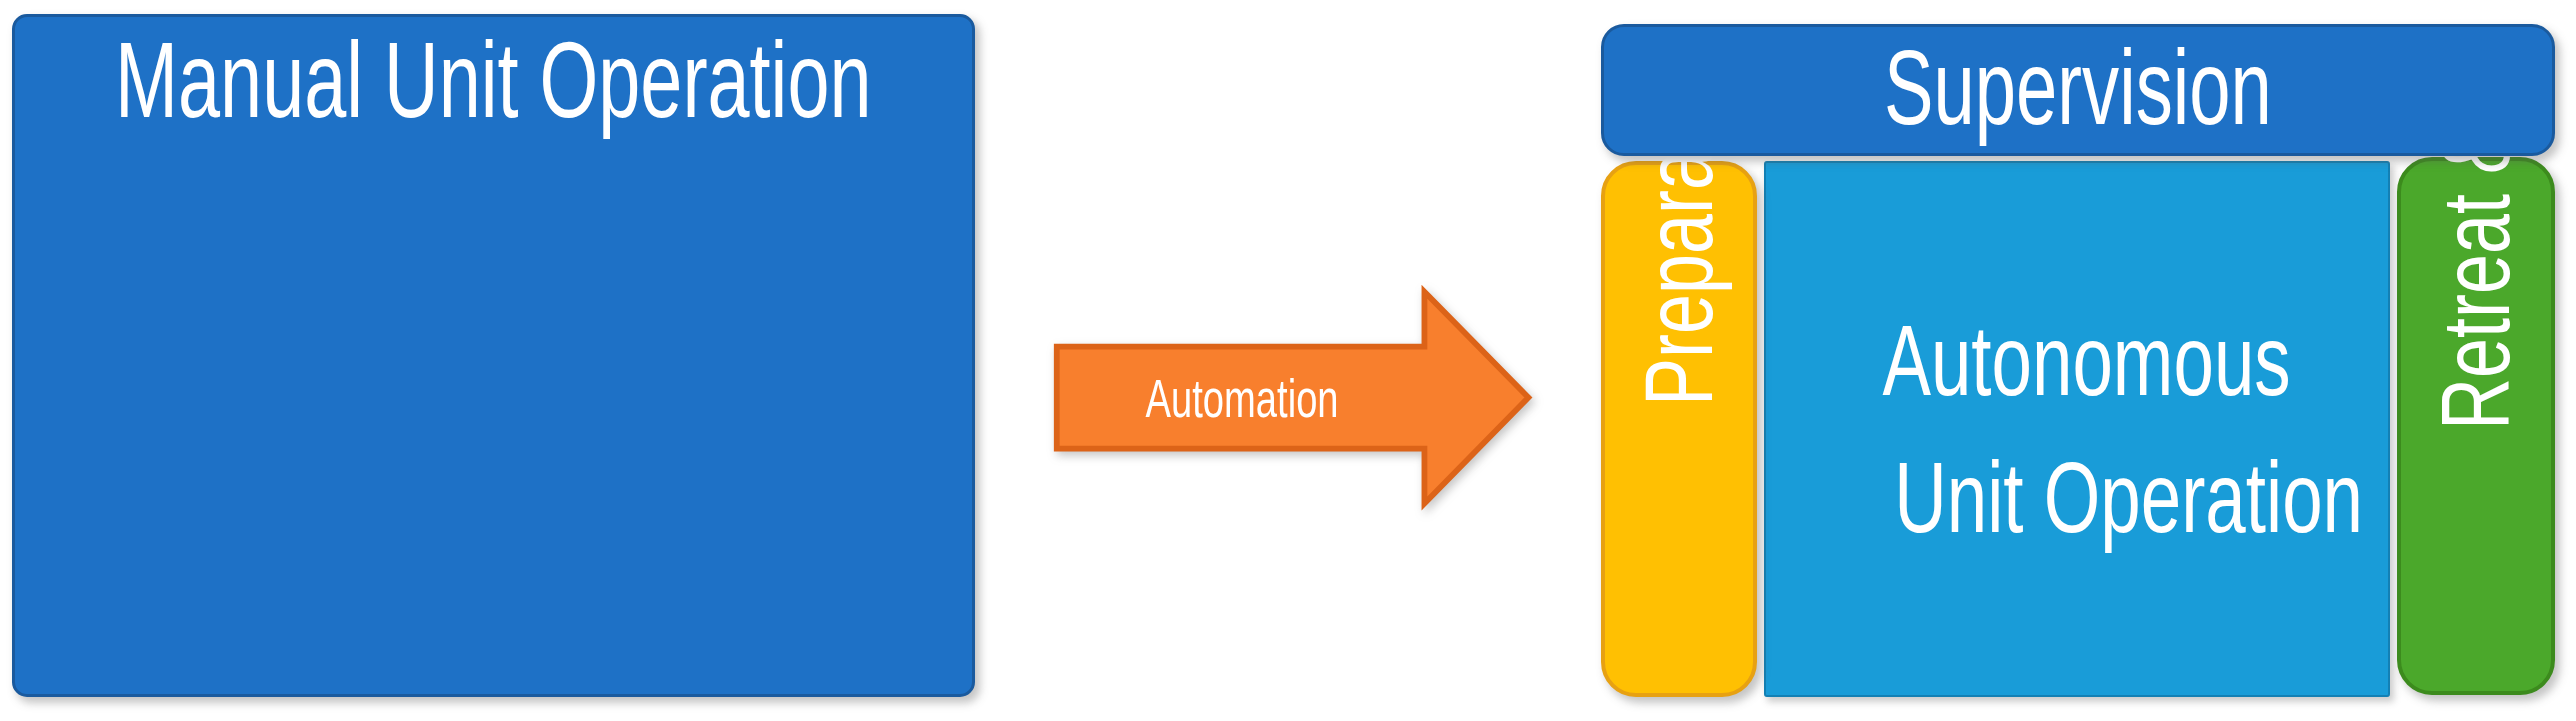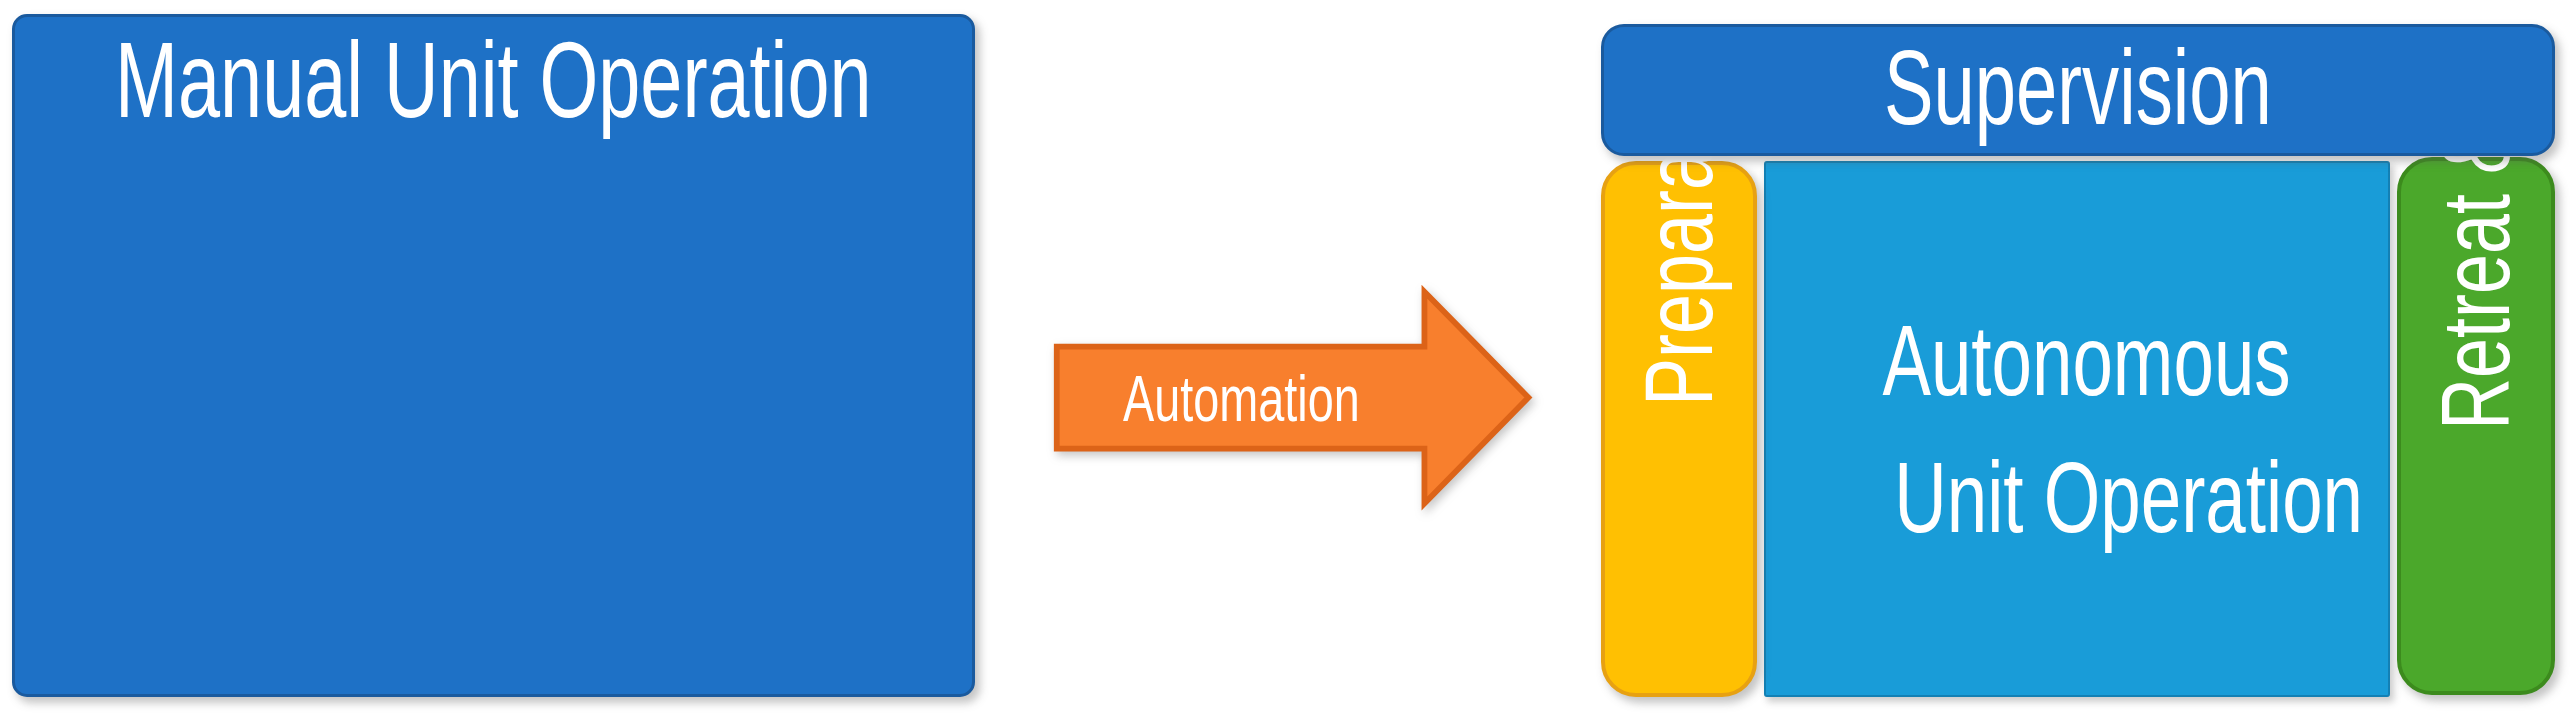--- a/index.html
+++ b/index.html
@@ -53,21 +53,21 @@
     stroke: var(--orange-border, #dc6318);
     stroke-width: 6;
     stroke-linejoin: miter;
   }
   .arrow-label {
     position: absolute;
     left: 7.7px; top: 63px;
     width: 370px; height: 102px;
     display: flex; align-items: center; justify-content: center;
     color: var(--text-white, #fff);
-    font-size: 65px;
+    font-size: 53px;
   }
   .arrow-label span { transform: scaleX(0.72); white-space: nowrap; }
 
   
   .supervision-bar {
     left: 1601px; top: 24px;
     width: 954px; height: 132px;
     background: var(--primary-blue, #1e71c6);
     border: 3.9px solid var(--primary-blue-border, #1a5a9e);
     border-radius: 23px;

